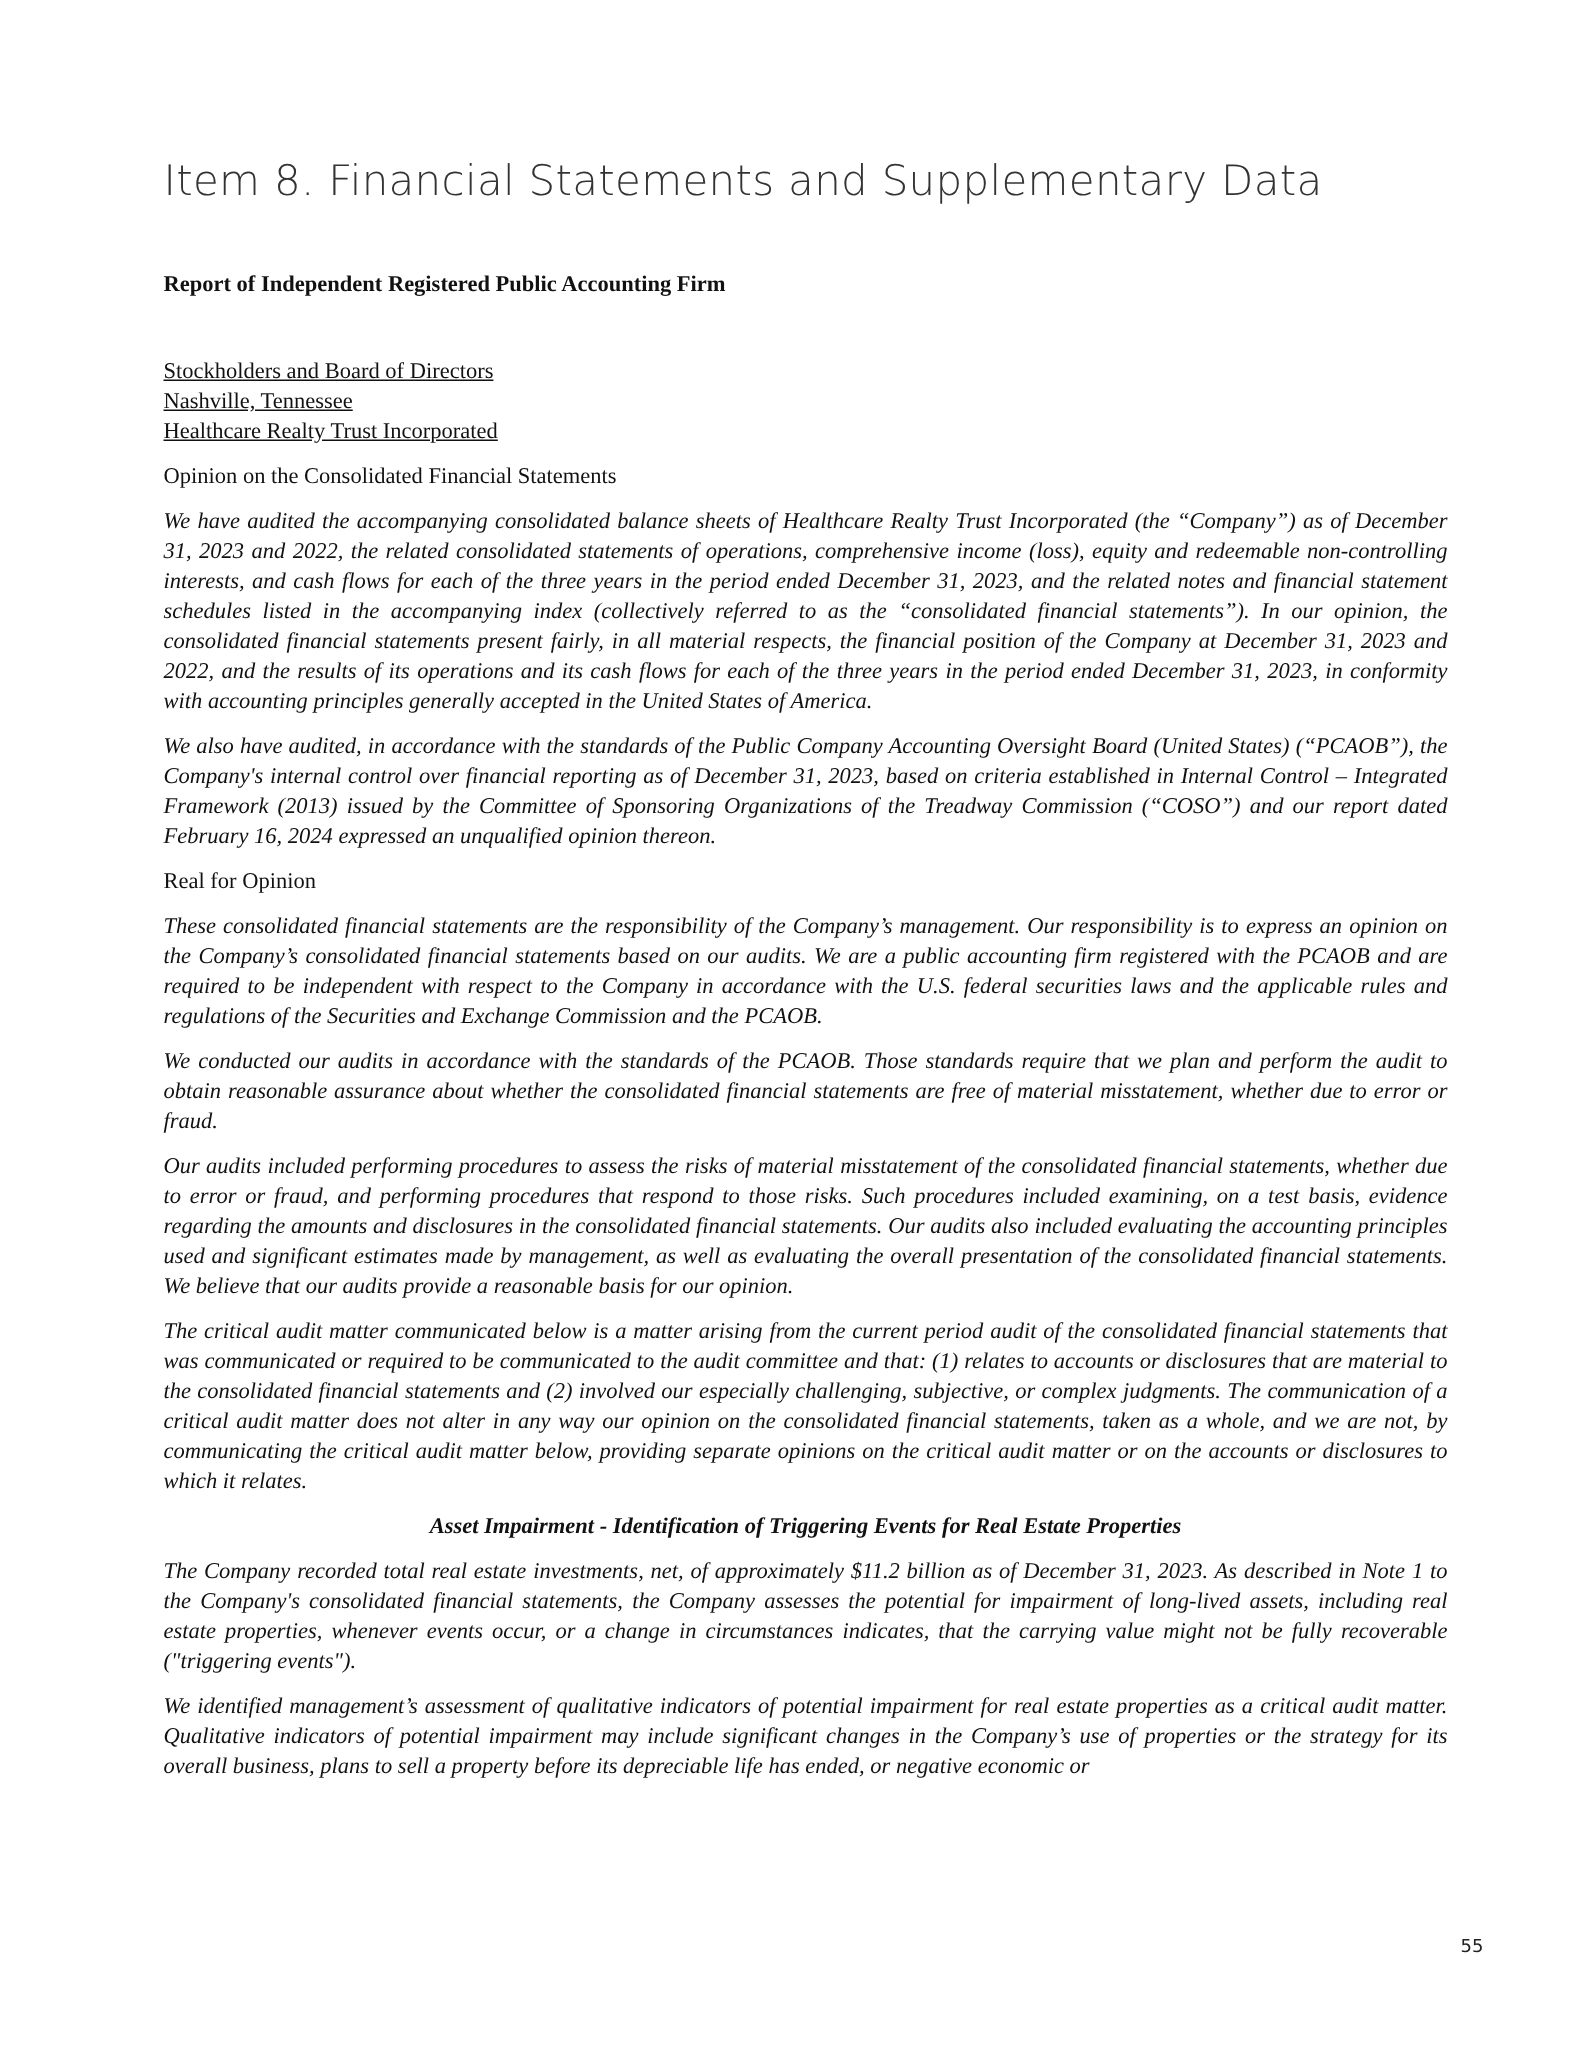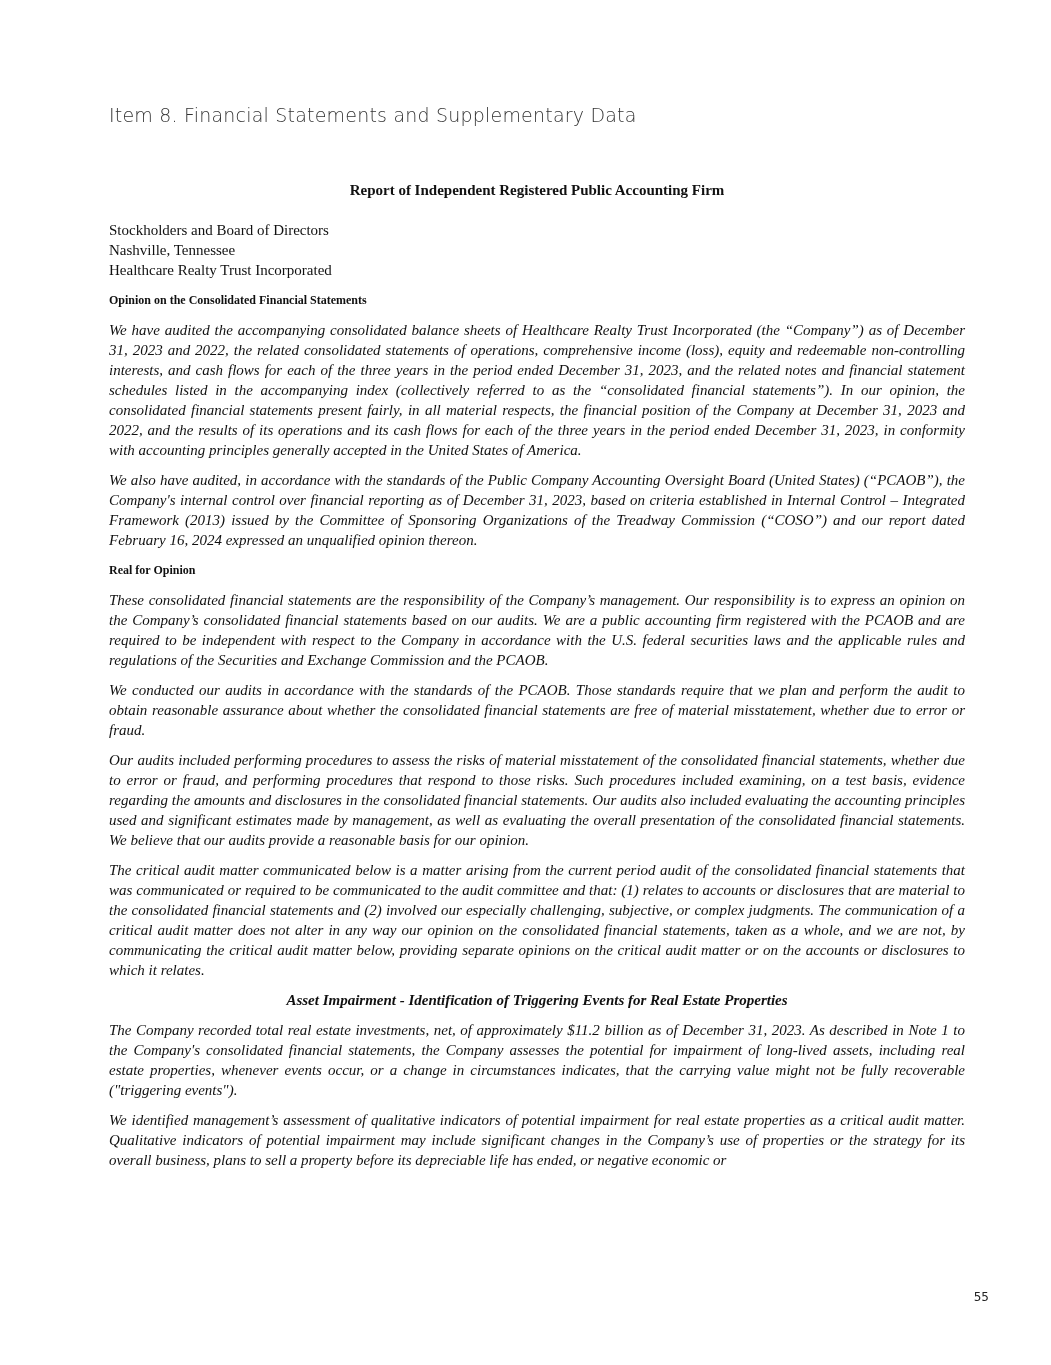--- a/index.html
+++ b/index.html
@@ -1,30 +1,30 @@
 <!DOCTYPE html>
 <html><head>
   <meta charset="utf-8">
   <style>
     html, body { margin: 0; padding: 0; background: #ffffff; }
     body { width: 1051px; height: 1365px; position: relative; overflow: hidden; color: #1a1a1a; }
     .page-title {
       position: absolute; left: 109px; top: 104px;
       font-family: "DejaVu Sans", sans-serif; font-weight: 200;
-      font-size: 19px; color: #333333; letter-spacing: 0.2px; margin: 0;
+      font-size: 28px; color: #333333; letter-spacing: 0.2px; margin: 0;
       white-space: nowrap;
     }
     .doc {
       position: absolute; left: 109px; top: 180px; width: 856px;
       font-family: "Liberation Serif", serif; font-size: 15px; line-height: 20px; color: #111;
     }
-    .report-heading { font-weight: bold; margin: 0 0 20px 0; text-align: center; }
+    .report-heading { font-weight: bold; margin: 0 0 38px 0; }
     .addressee { margin: 0 0 10px 0; }
-    .addressee div { line-height: 20px; }
-    h3.section { font-weight: bold; font-size: 12px; margin: 0 0 10px 0; line-height: 20px; }
+    .addressee div { line-height: 20px; text-decoration: underline; }
+    h3.section { font-weight: normal; font-size: 15px; margin: 0 0 10px 0; line-height: 20px; }
     h3.subsection { font-weight: bold; font-style: italic; font-size: 15px; margin: 0 0 10px 0; line-height: 20px; text-align: center; }
     p { margin: 0 0 10px 0; text-align: justify; font-style: italic; }
     .page-number {
       position: absolute; right: 62px; top: 1290px;
       font-family: "DejaVu Sans", sans-serif; font-size: 12px; color: #222;
     }
   </style>
 </head>
 <body>
 

